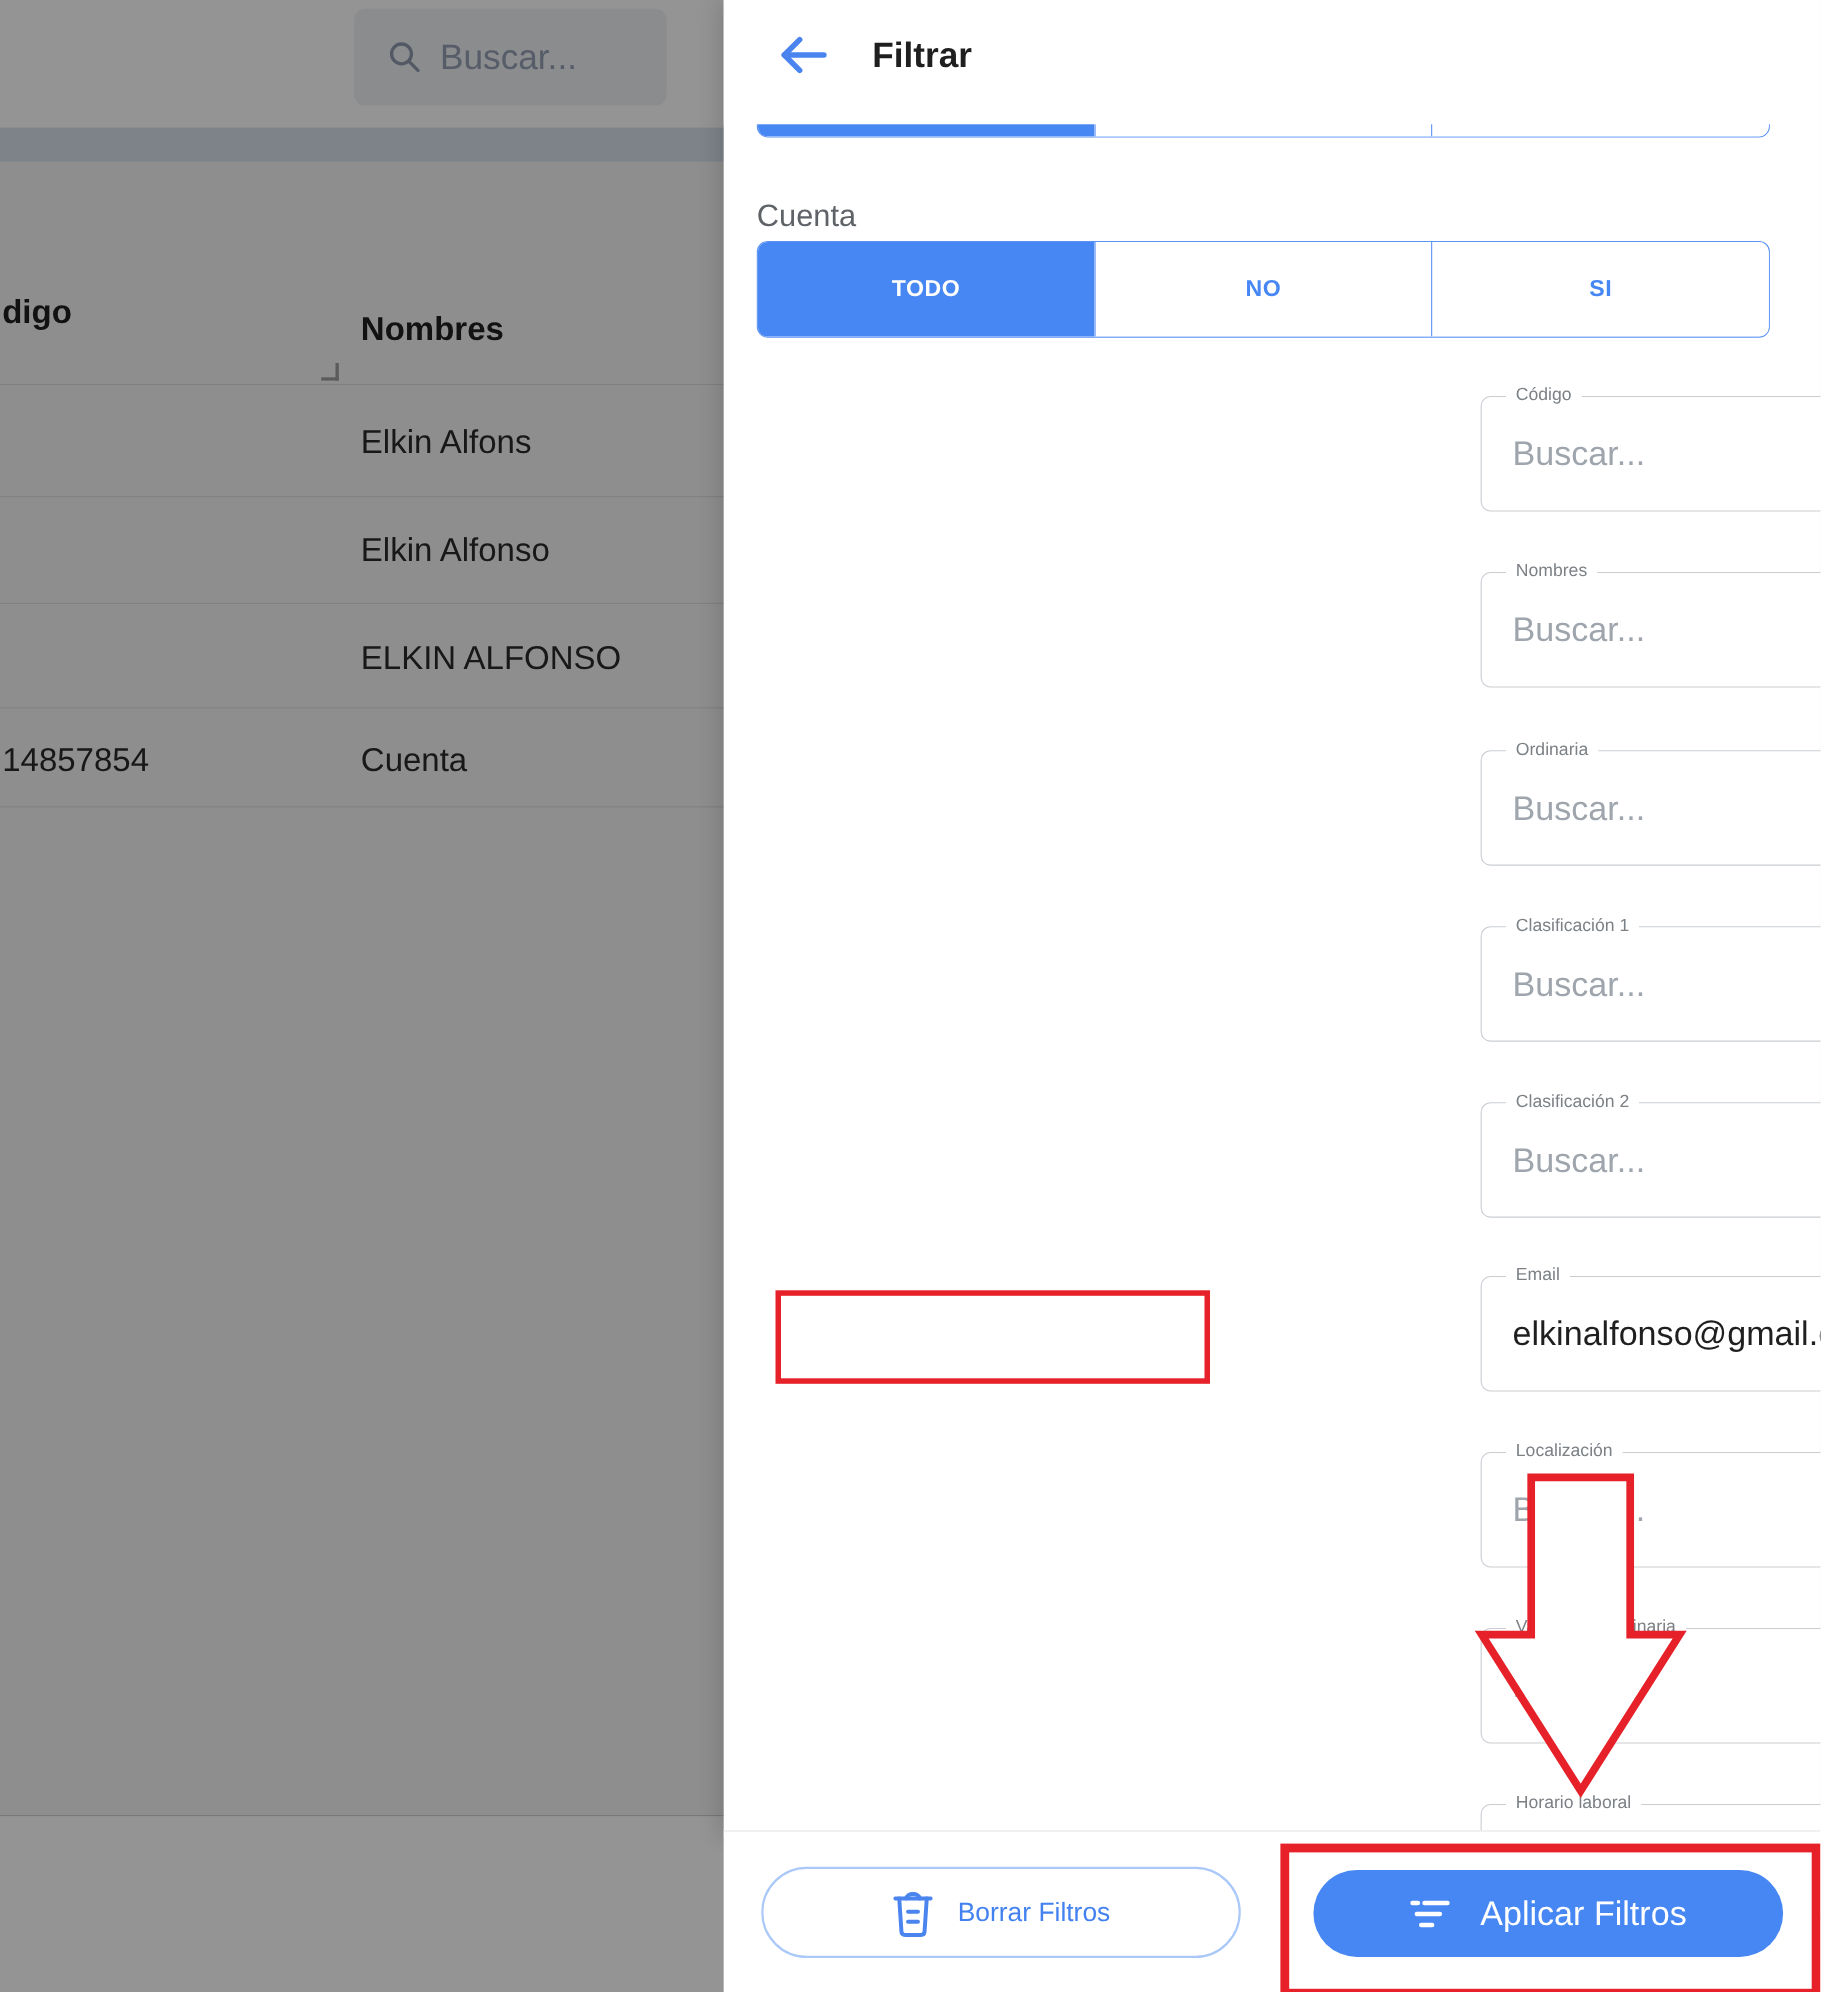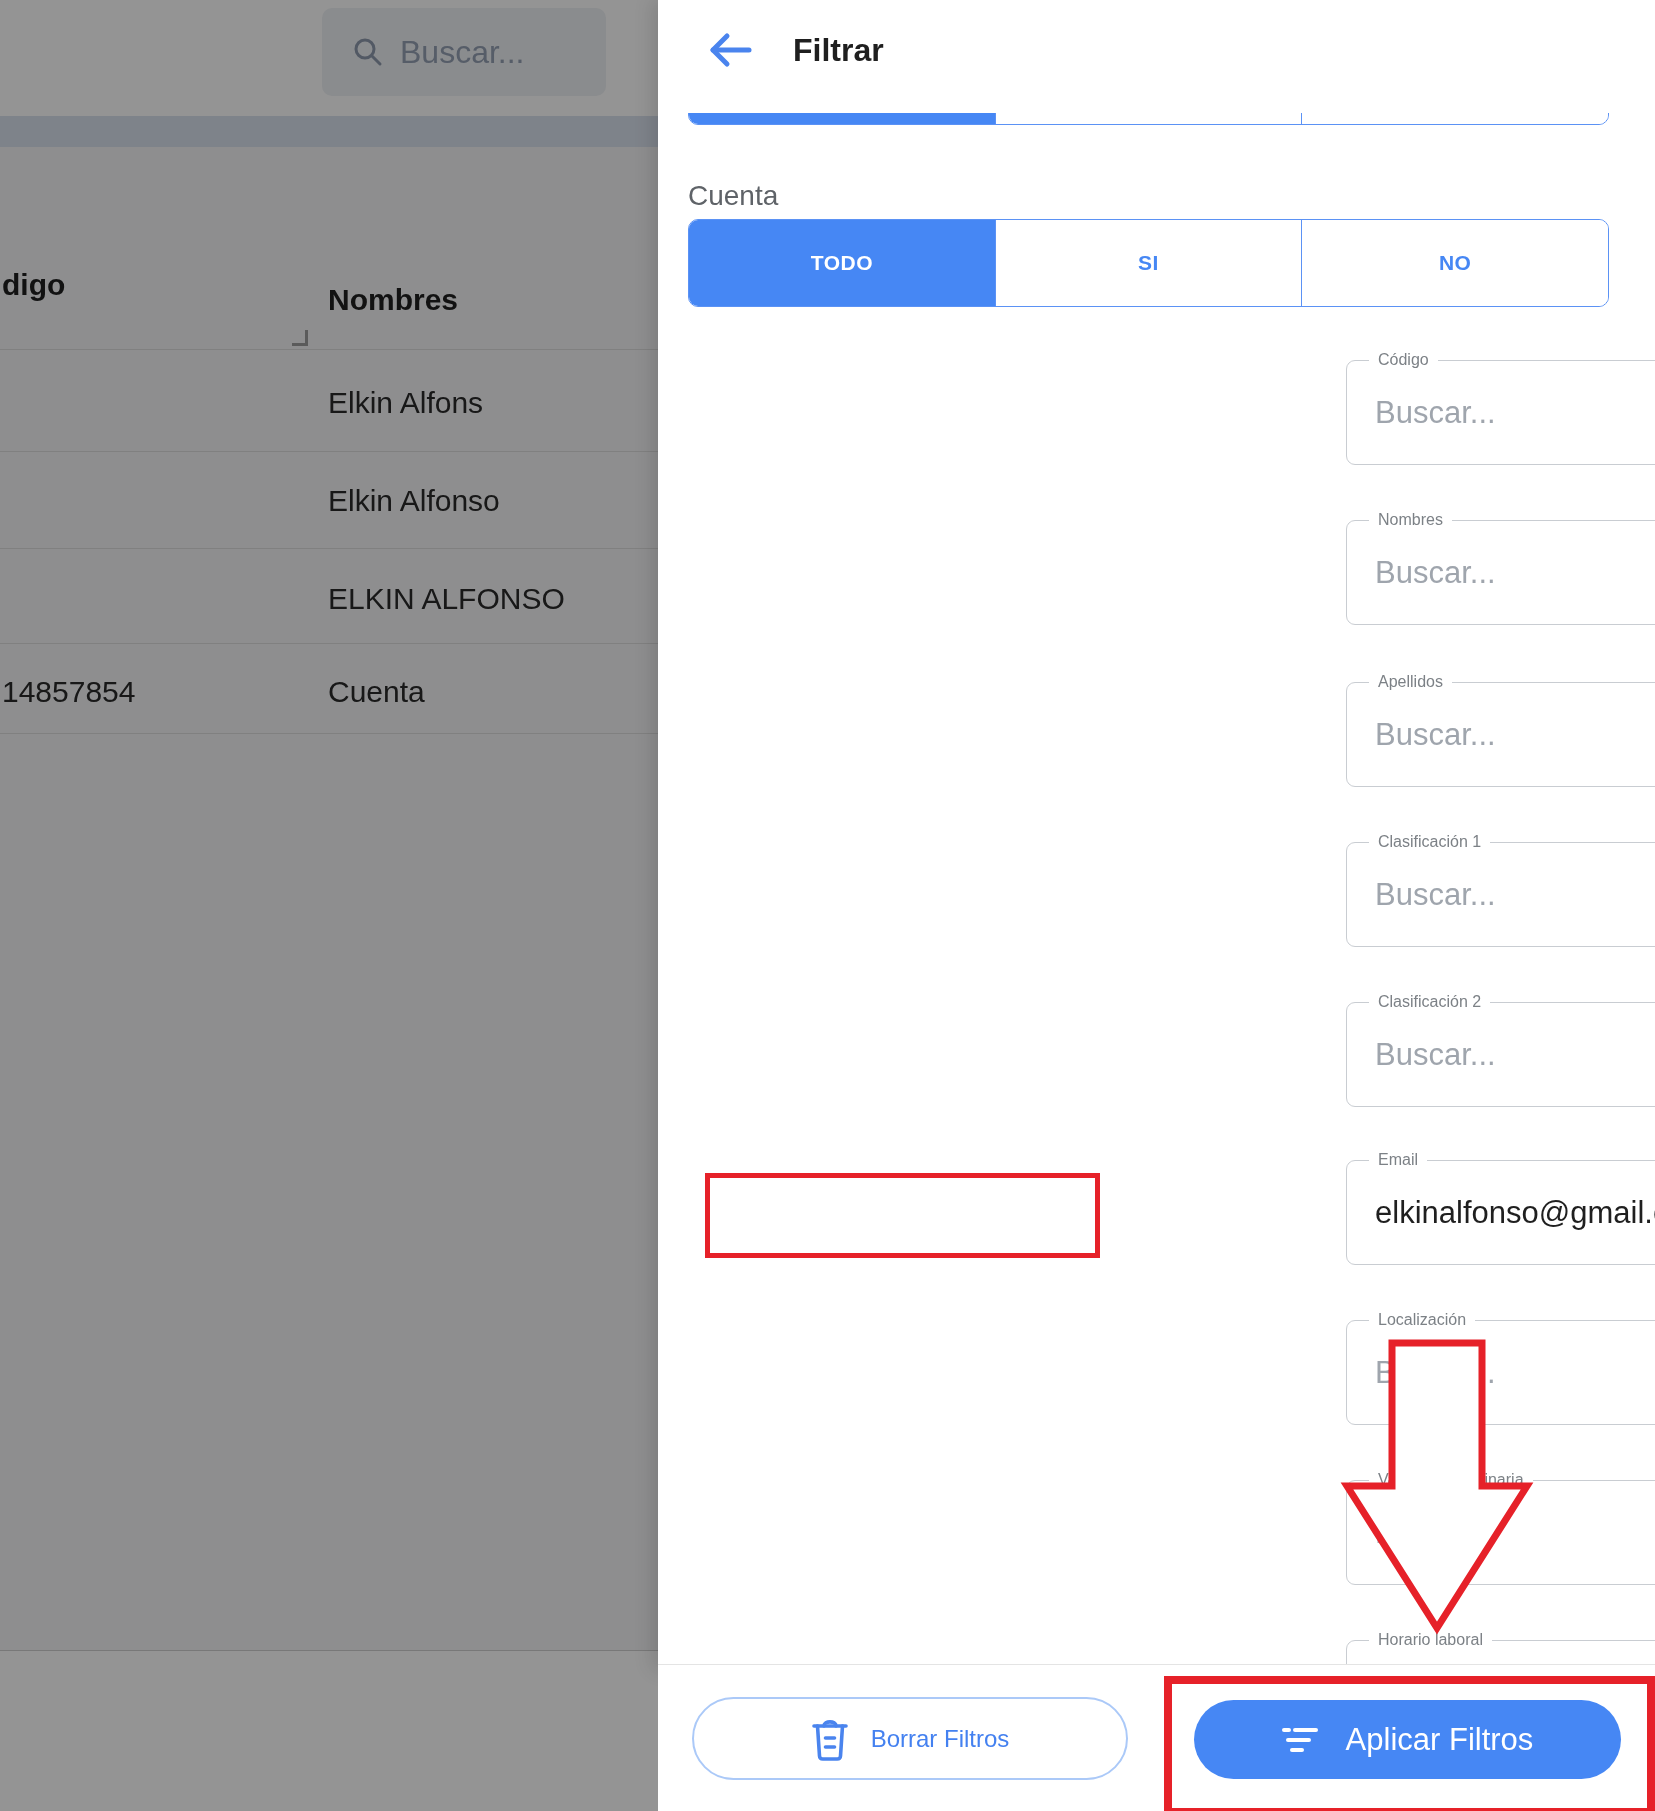--- a/index.html
+++ b/index.html
@@ -98,34 +98,34 @@
           <line x1="6" y1="21" x2="42" y2="21" stroke="#4a84ee" stroke-width="5" stroke-linecap="round"></line>
           <polyline points="20,7 6,21 20,35" stroke="#4a84ee" stroke-width="5" fill="none" stroke-linecap="round" stroke-linejoin="round"></polyline>
         </svg>
       </span>
       <span class="title" style="position:absolute;left:135px;top:32px;">Filtrar</span>
     </div>
 
     <div class="abs cuenta-label" style="left:30px;top:180px;">Cuenta</div>
     <div class="seg" style="position:absolute;left:30px;top:219px;">
       <div class="opt sel">TODO</div>
+      <div class="opt">NO</div>
       <div class="opt">SI</div>
-      <div class="opt">NO</div>
     </div>
 
     <div class="field" style="top:360px;">
       <span class="flabel">Código</span>
       <span class="fph">Buscar...</span>
     </div>
     <div class="field" style="top:520px;">
       <span class="flabel">Nombres</span>
       <span class="fph">Buscar...</span>
     </div>
     <div class="field" style="top:682px;">
-      <span class="flabel">Apellidos</span>
+      <span class="flabel">Ordinaria</span>
       <span class="fph">Buscar...</span>
     </div>
     <div class="field" style="top:842px;">
       <span class="flabel">Clasificación 1</span>
       <span class="fph">Buscar...</span>
     </div>
     <div class="field" style="top:1002px;">
       <span class="flabel">Clasificación 2</span>
       <span class="fph">Buscar...</span>
     </div>

